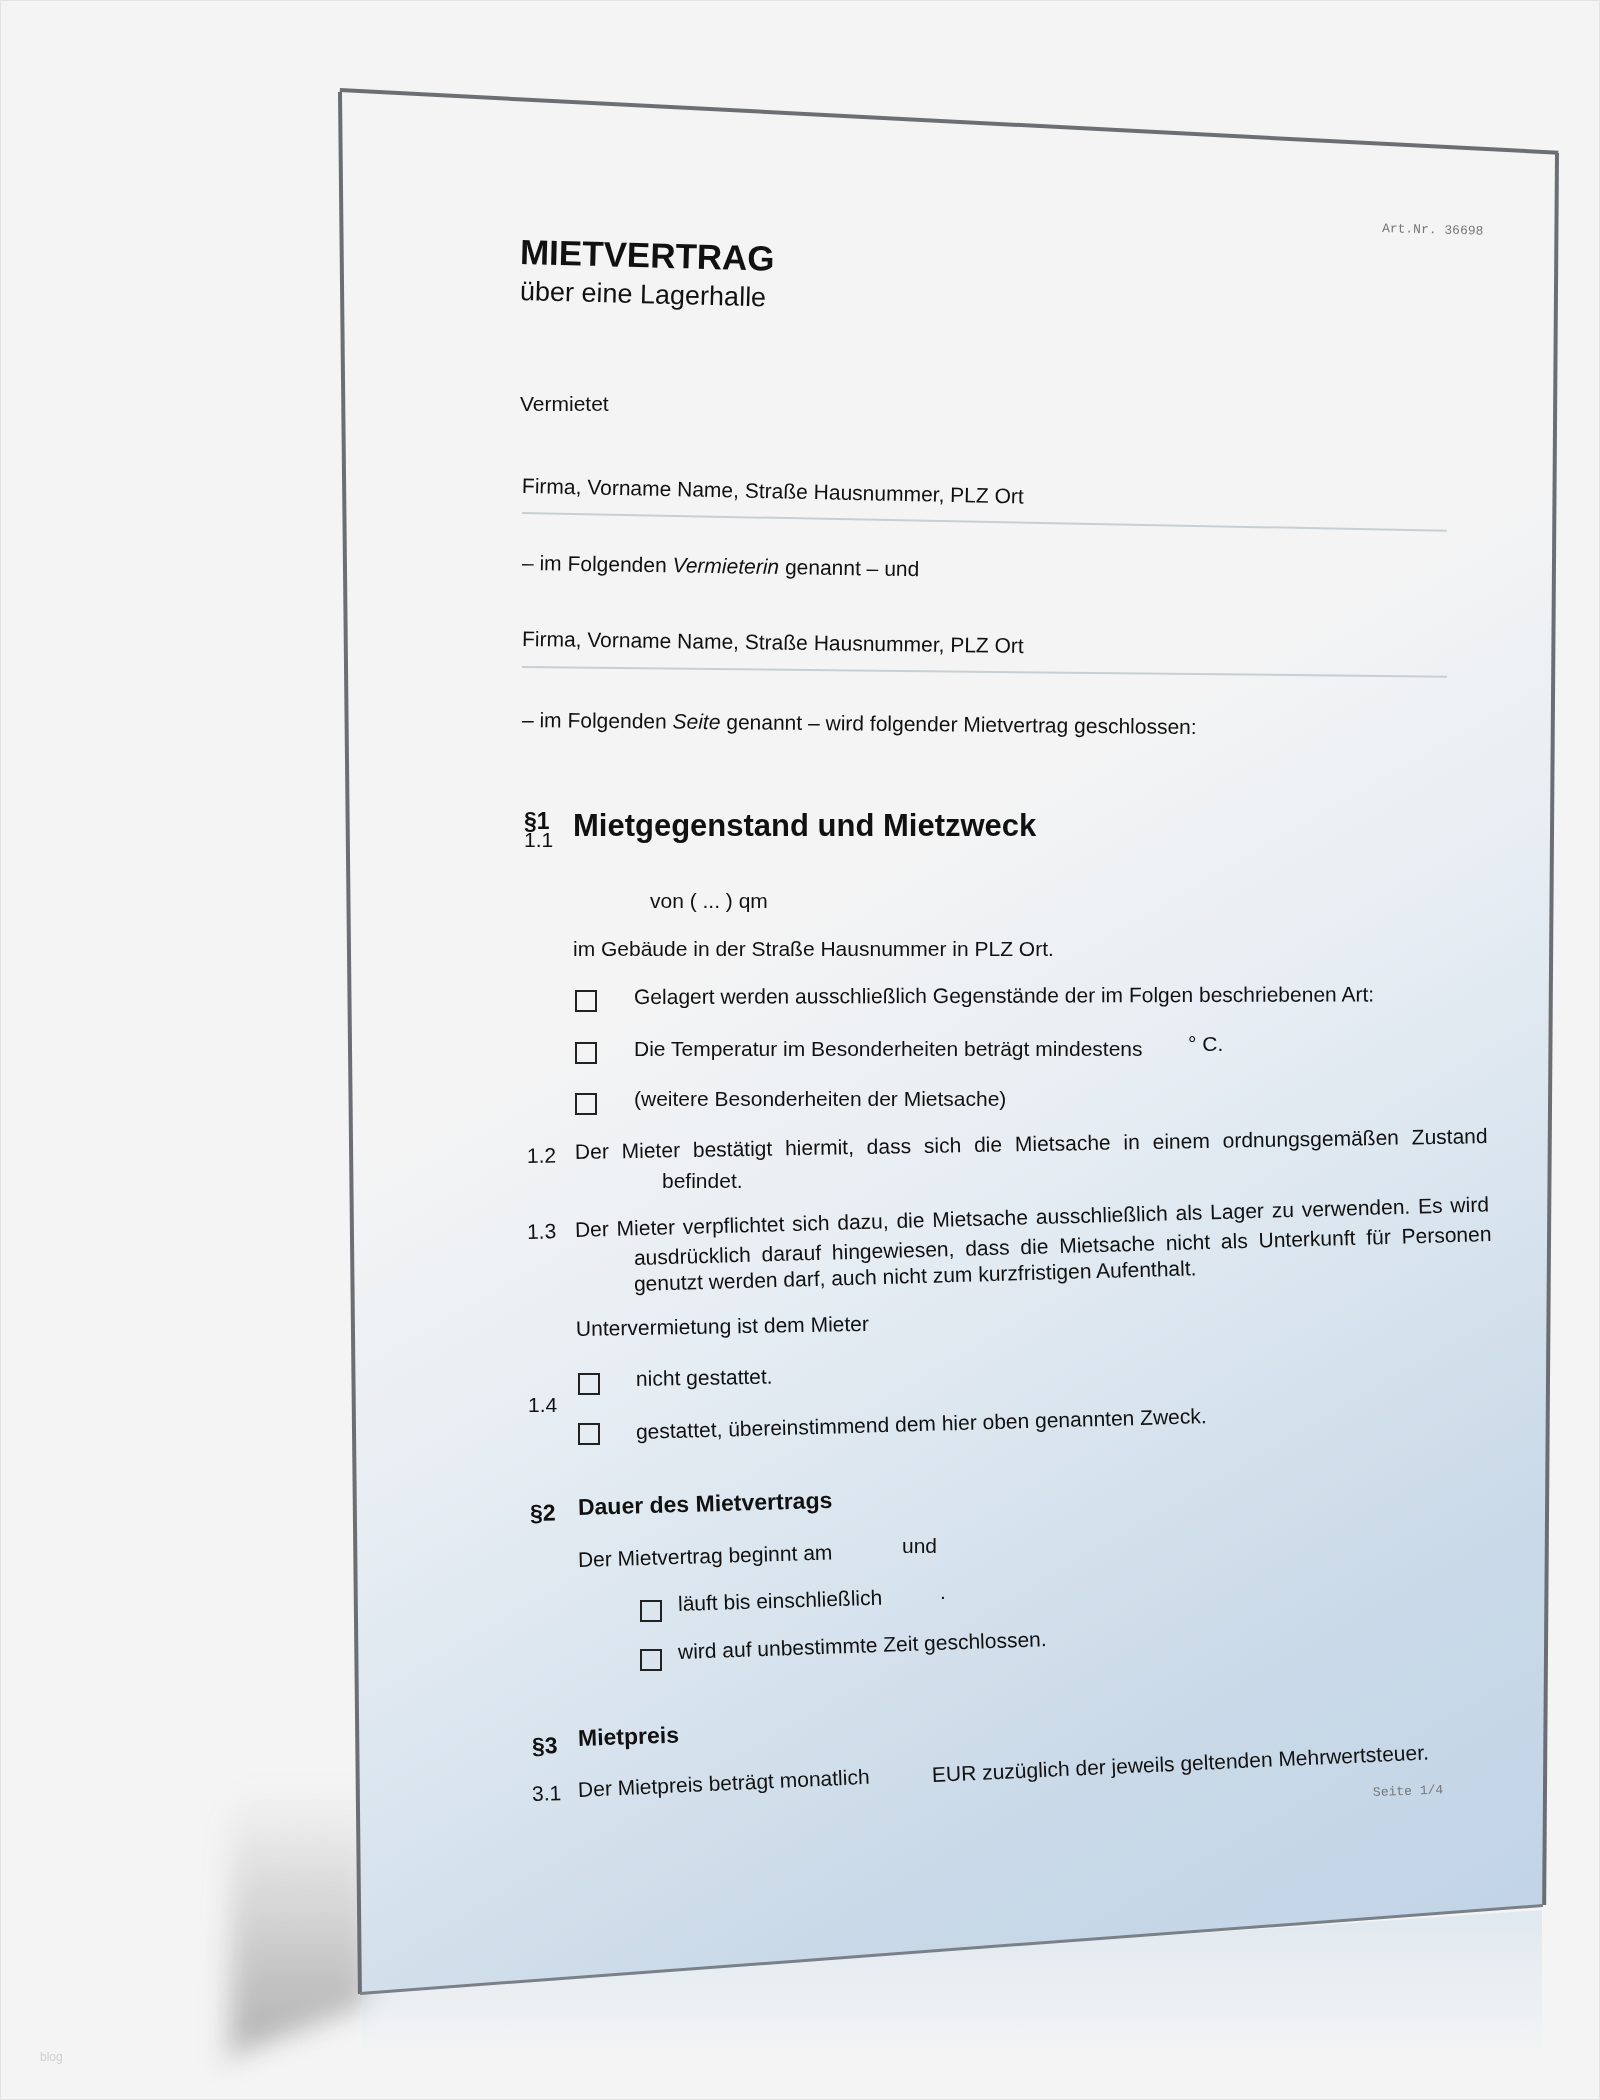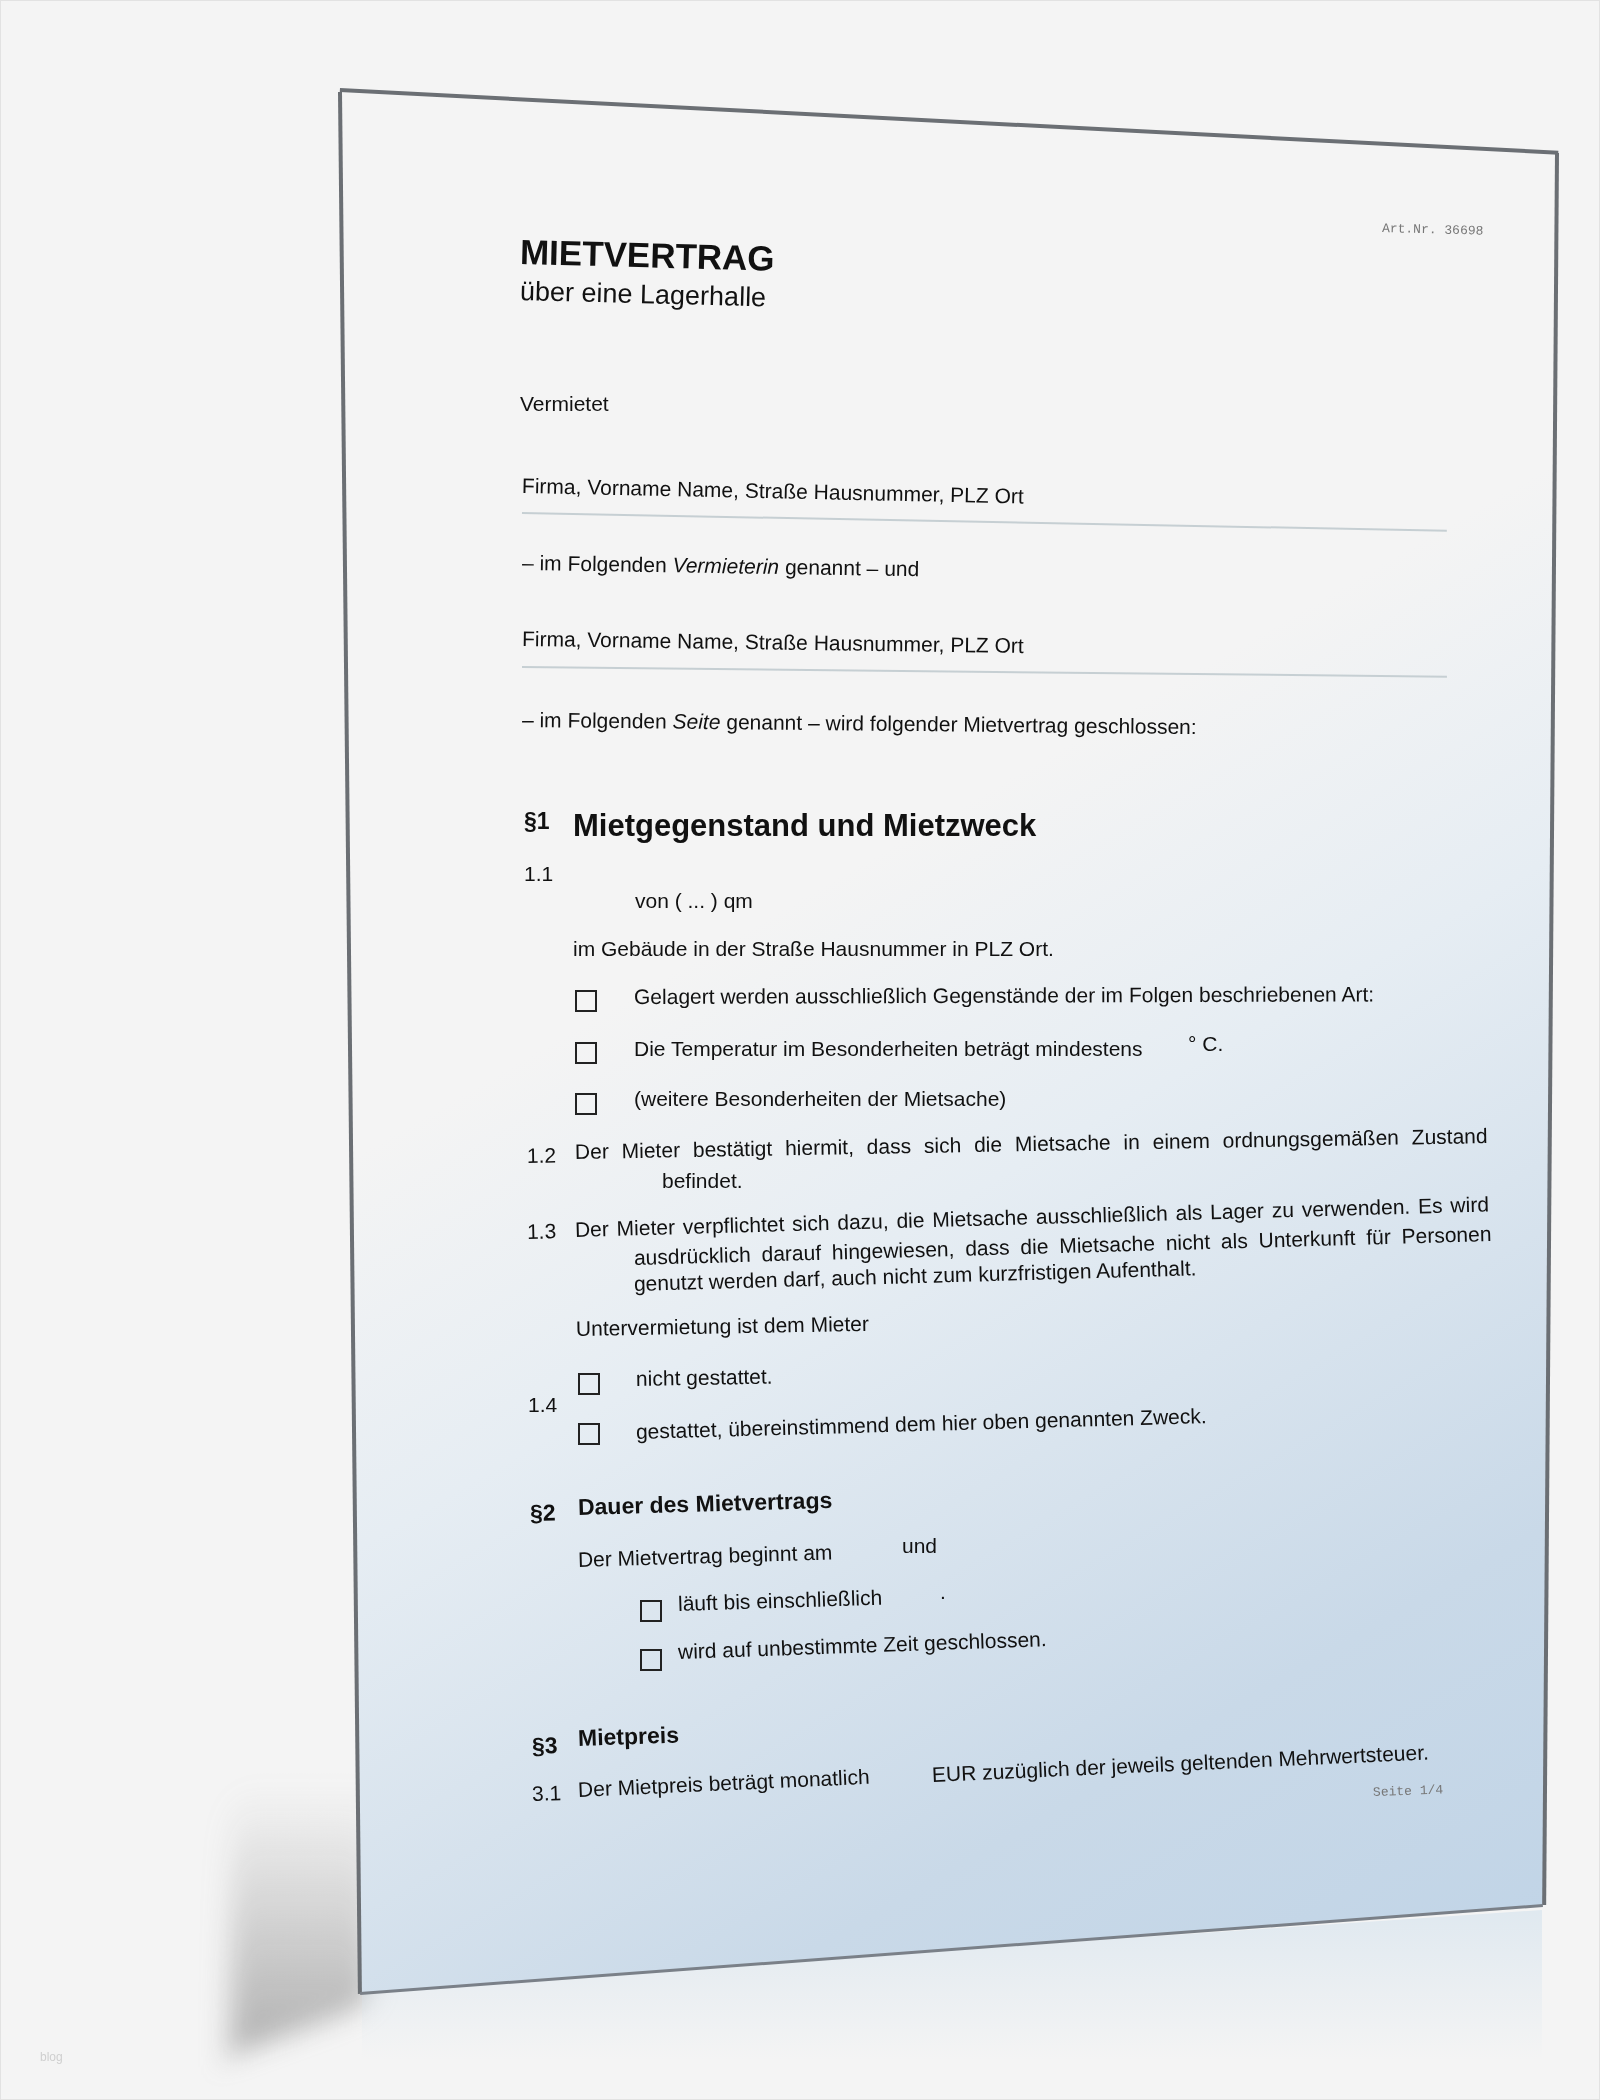--- a/index.html
+++ b/index.html
@@ -45,22 +45,22 @@
   <div class="rule" style="left:522px;top:512px;width:925px;transform:rotate(1.1deg);"></div>
   <div class="t" style="left:522px;top:551px;transform:rotate(0.9deg);"><span>– im Folgenden </span><i>Vermieterin</i><span> genannt – und</span></div>
 
   <div class="t" style="left:522px;top:627px;transform:rotate(0.8deg);">Firma, Vorname Name, Straße Hausnummer, PLZ Ort</div>
   <div class="rule" style="left:522px;top:666px;width:925px;transform:rotate(0.6deg);"></div>
   <div class="t" style="left:522px;top:708px;transform:rotate(0.6deg);"><span>– im Folgenden </span><i>Seite</i><span> genannt – wird folgender Mietvertrag geschlossen:</span></div>
 
   <div class="t b" style="left:524px;top:808px;font-size:23px;">§1</div>
   <div class="t b" style="left:573px;top:808px;font-size:31px;">Mietgegenstand und Mietzweck</div>
 
-  <div class="t" style="left:524px;top:862px;">1.1</div>
-  <div class="t" style="left:635px;top:889px;">von ( ... ) qm</div>
+  <div class="t" style="left:524px;top:828px;">1.1</div>
+  <div class="t" style="left:650px;top:889px;">von ( ... ) qm</div>
   <div class="t" style="left:573px;top:937px;">im Gebäude in der Straße Hausnummer in PLZ Ort.</div>
 
   <div class="cb" style="left:575px;top:990px;"></div>
   <div class="t" style="left:634px;top:985px;transform:rotate(-0.2deg);">Gelagert werden ausschließlich Gegenstände der im Folgen beschriebenen Art:</div>
   <div class="cb" style="left:575px;top:1042px;"></div>
   <div class="t" style="left:634px;top:1037px;">Die Temperatur im Besonderheiten beträgt mindestens</div>
   <div class="t" style="left:1188px;top:1032px;">° C.</div>
   <div class="cb" style="left:575px;top:1093px;"></div>
   <div class="t" style="left:634px;top:1087px;">(weitere Besonderheiten der Mietsache)</div>
 

